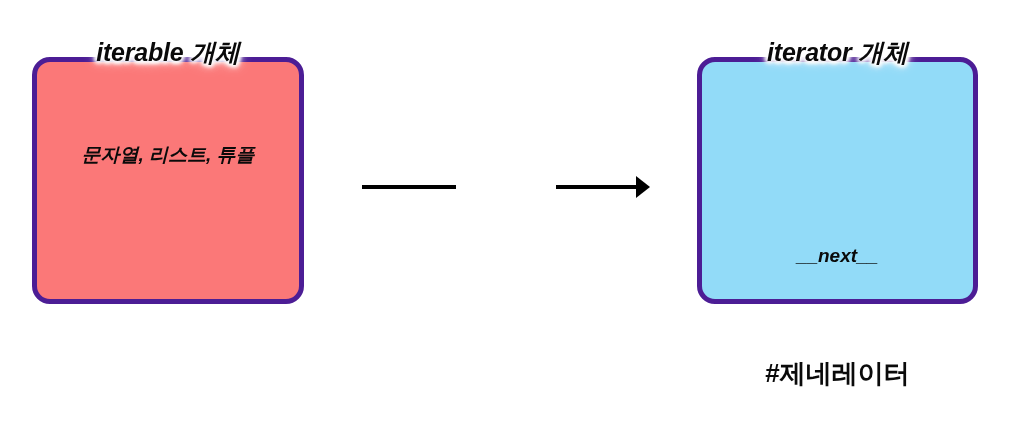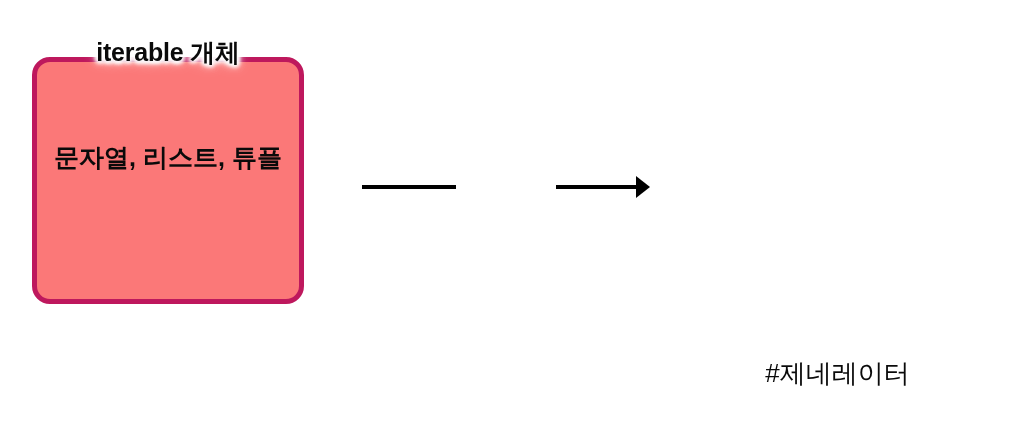--- a/index.html
+++ b/index.html
@@ -19,22 +19,23 @@
     position: relative;
     width: 1012px;
     height: 427px;
     background: #ffffff;
   }
 
   
   .node-box {
     position: absolute;
     box-sizing: border-box;
-    border: 5px solid #be185d;
+    border: 5px solid #4c1d95;
     border-radius: 18px;
+    font-style: italic;
   }
 
   #iterable-box {
     left: 32px;
     top: 57px;
     width: 272px;
     height: 247px;
     background: #fb7878;
   }
 
@@ -66,21 +67,21 @@
        0 2px 4px #ffffff, 0 -2px 4px #ffffff;
     pointer-events: none;
   }
 
   
   .box-line {
     position: absolute;
     left: 0;
     width: 100%;
     text-align: center;
-    font-size: 25px;
+    font-size: 19px;
     font-weight: bold;
     color: #0a0a0a;
     line-height: 1;
     white-space: nowrap;
   }
 
   #iterable-types   { top: 83px; }   
   #iterable-dunder  { top: 184px; }  
   #iterator-dunder  { top: 184px; }  
 
@@ -126,21 +127,21 @@
   }
 
   
   #generator-note {
     position: absolute;
     left: 697px;
     top: 360px;
     width: 281px;
     text-align: center;
     font-size: 26px;
-    font-weight: normal;
+    font-weight: bold;
     color: #0a0a0a;
     line-height: 1;
     white-space: nowrap;
   }
 </style>
 </head>
 <body>
 
 <div id="canvas">
 
@@ -154,16 +155,22 @@
 
   <div id="iter-arrow">
     <div id="arrow-seg-left" class="arrow-seg"></div>
 
 
     <div id="arrow-seg-right" class="arrow-seg"></div>
 
     <div id="arrow-head"></div>
   </div>
 
+  <div id="iterator-box" class="node-box">
+
+    <div class="box-title">iterator 개체</div>
+
+    <div id="iterator-dunder" class="box-line">__next__</div>
+  </div>
 
   <div id="generator-note">#제네레이터</div>
 
 </div>
 
 </body></html>

